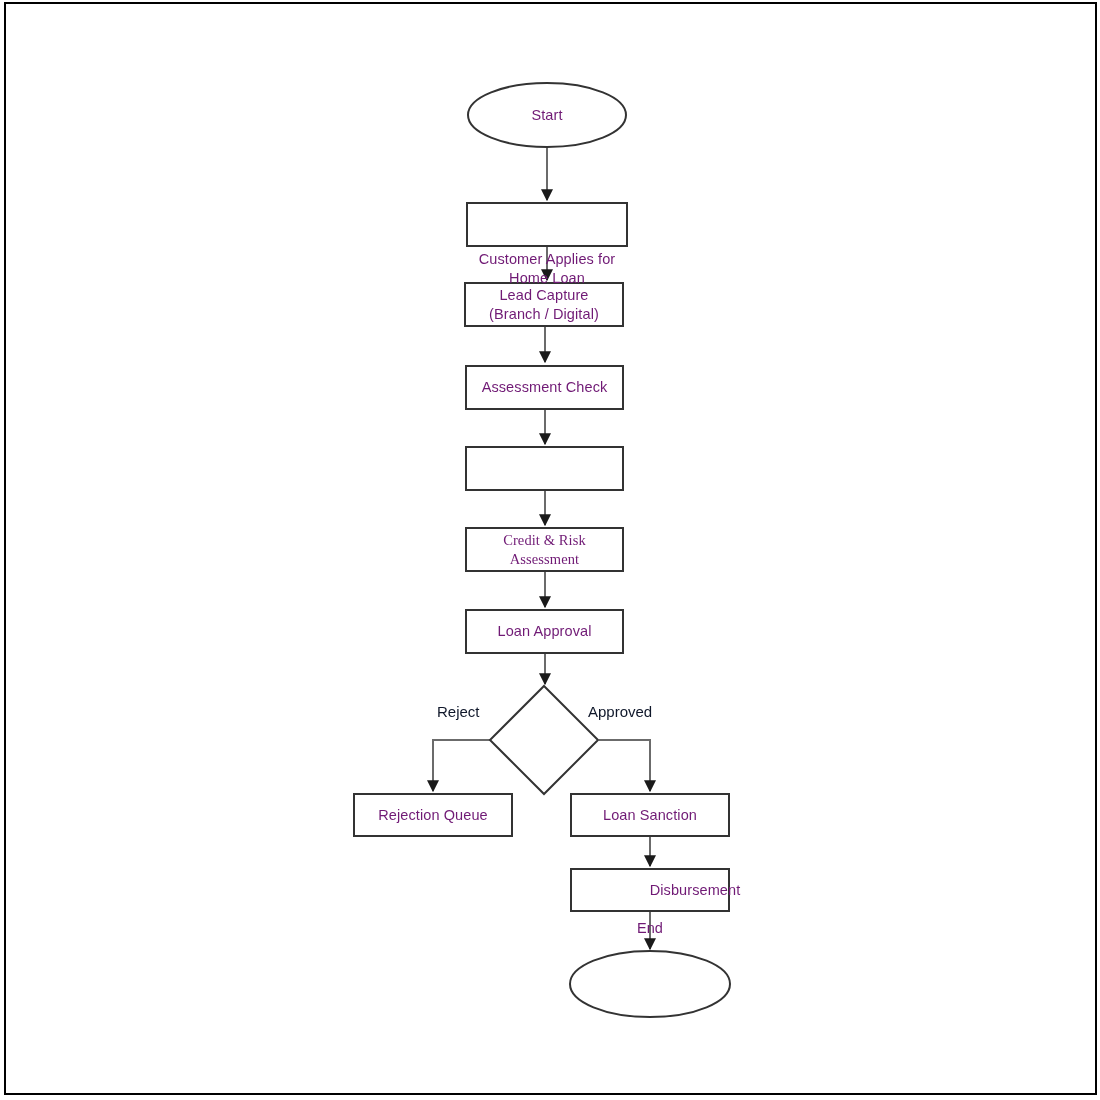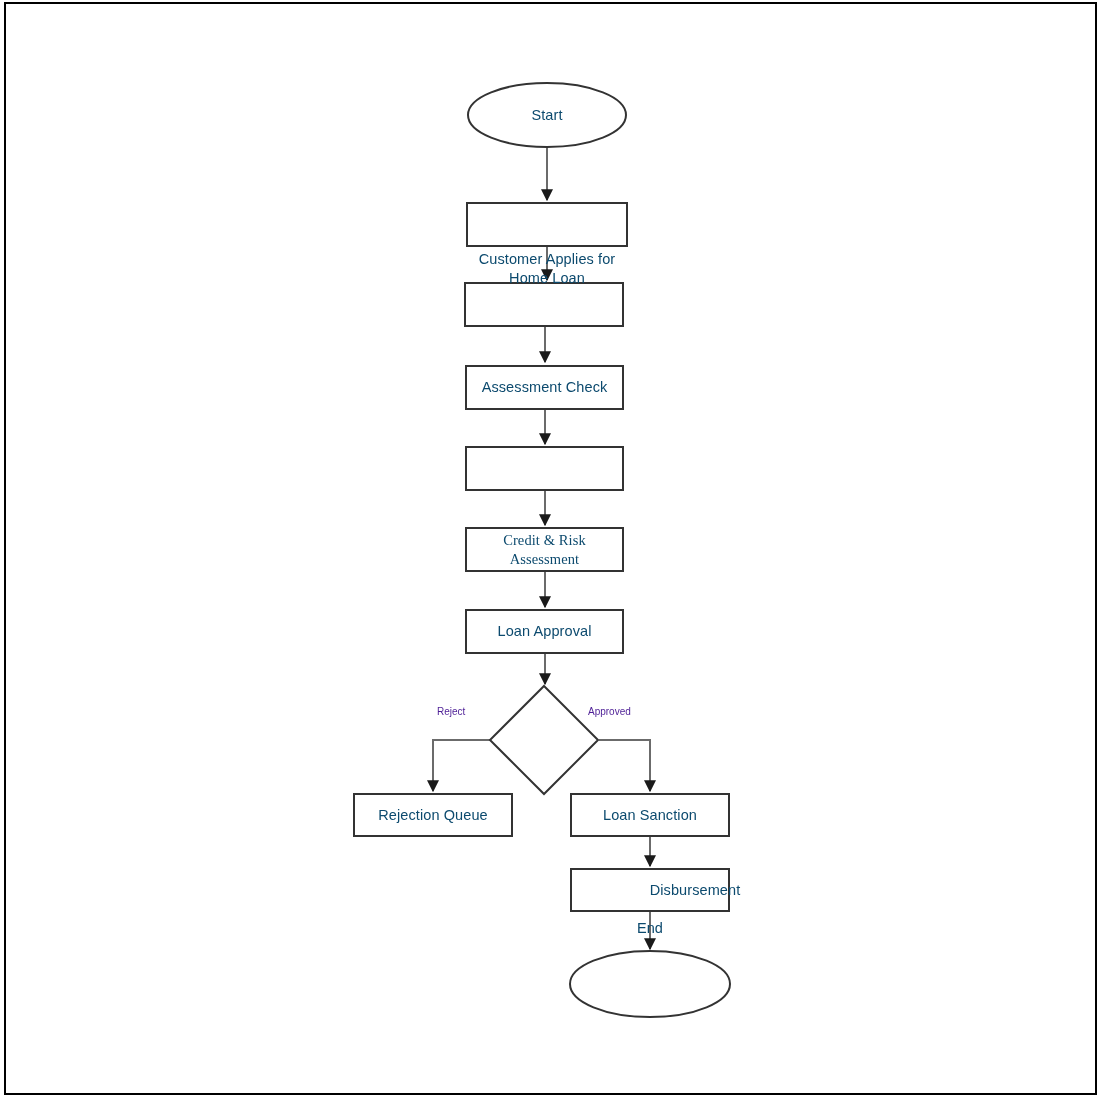--- a/index.html
+++ b/index.html
@@ -37,33 +37,33 @@
     top: 0;
     width: 1100px;
     height: 1100px;
   }
   .node-label {
     position: absolute;
     display: flex;
     align-items: center;
     justify-content: center;
     text-align: center;
-    color: #0c4a6e;
+    color: #701a75;
     font-family: "Liberation Sans", sans-serif;
     font-size: 14.5px;
     line-height: 19px;
     letter-spacing: 0.1px;
     white-space: pre-line;
     pointer-events: none;
   }
   .edge-label {
     position: absolute;
-    color: #4c1d95;
+    color: #0f172a;
     font-family: "Liberation Sans", sans-serif;
-    font-size: 10px;
+    font-size: 15px;
     line-height: 18px;
     white-space: nowrap;
     pointer-events: none;
   }
 </style>
 </head>
 <body>
 
 <div id="canvas">
 
@@ -113,20 +113,22 @@
     <rect x="571" y="869" width="158" height="42" fill="#ffffff" stroke="#333333" stroke-width="2"></rect>
 
     <ellipse cx="650" cy="984" rx="80" ry="33" fill="#ffffff" stroke="#333333" stroke-width="2"></ellipse>
   </svg>
 
   <div class="node-label" style="left:468px; top:83px; width:158px; height:64px;">Start</div>
 
   <div class="node-label" style="left:467px; top:203px; width:160px; height:43px;margin-top:44px;">Customer Applies for
 Home Loan</div>
 
+  <div class="node-label" style="left:465px; top:283px; width:158px; height:43px;">Lead Capture
+(Branch / Digital)</div>
 
   <div class="node-label" style="left:466px; top:366px; width:157px; height:43px;">Assessment Check</div>
 
 
   <div class="node-label" style="left:466px; top:528px; width:157px; height:43px;font-family:Liberation Serif, serif;">Credit &amp; Risk
 Assessment</div>
 
   <div class="node-label" style="left:466px; top:610px; width:157px; height:43px;">Loan Approval</div>
 
   <div class="node-label" style="left:490px; top:710px; width:108px; height:60px;"></div>

